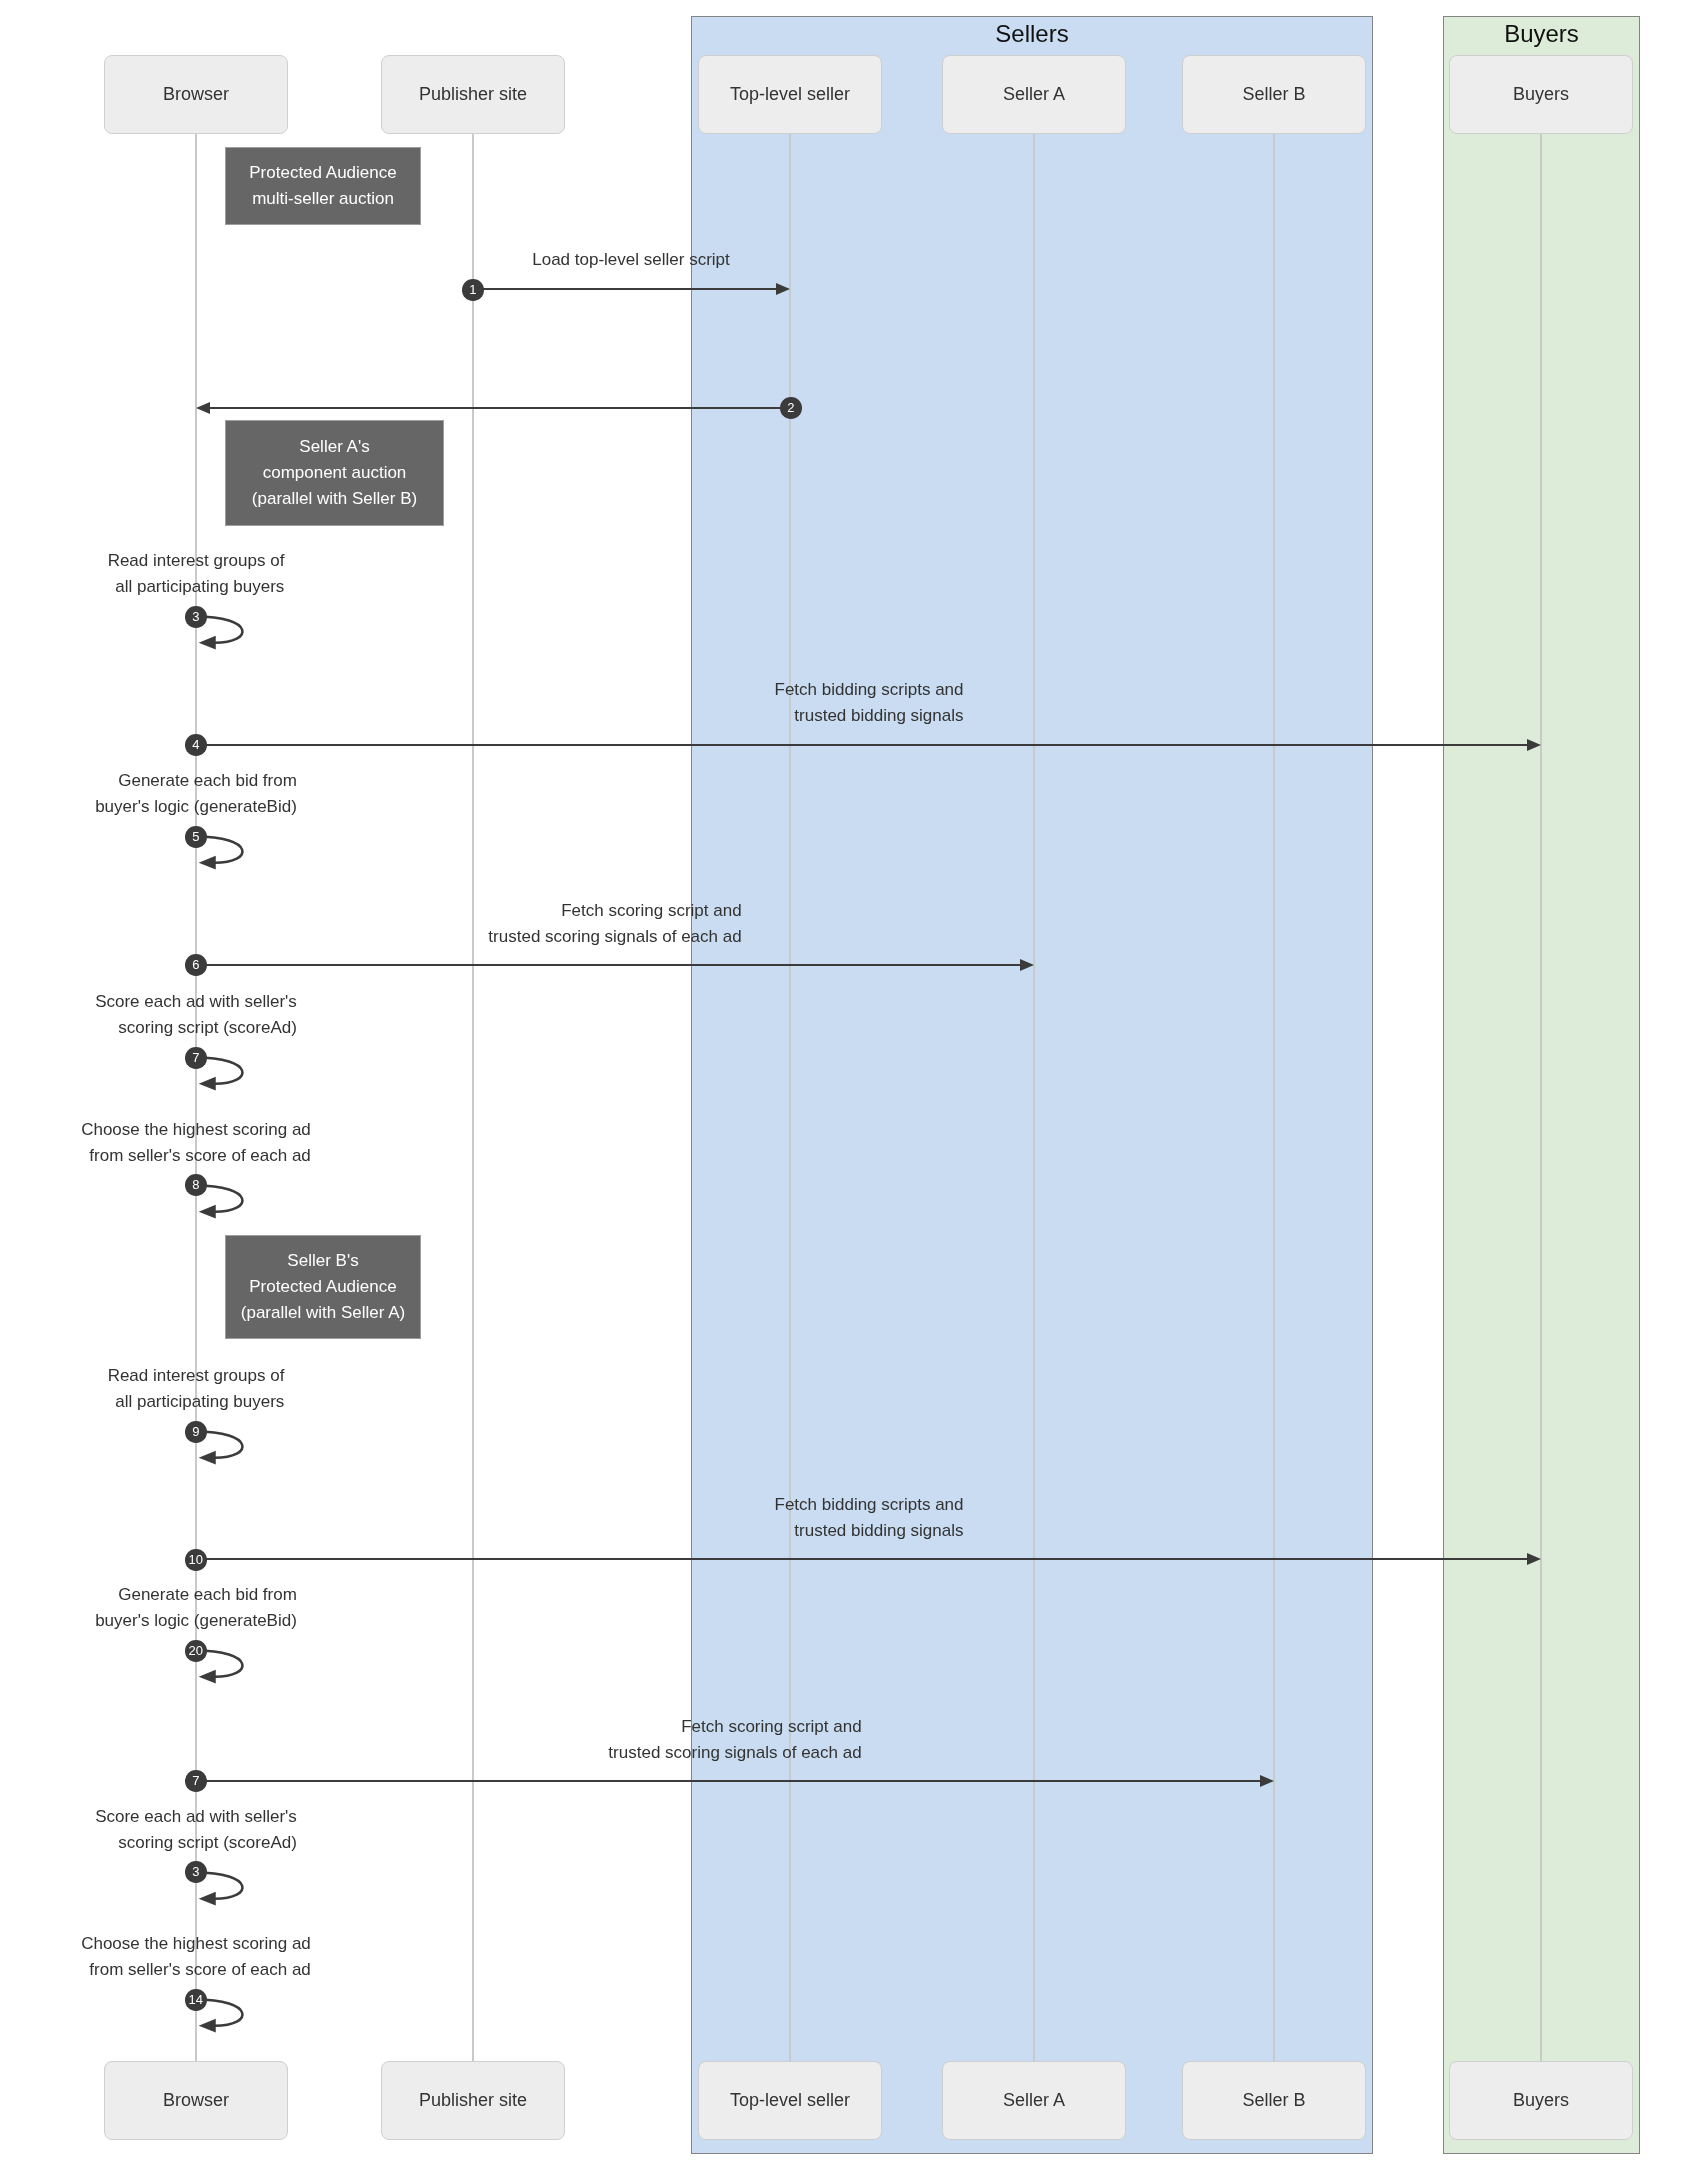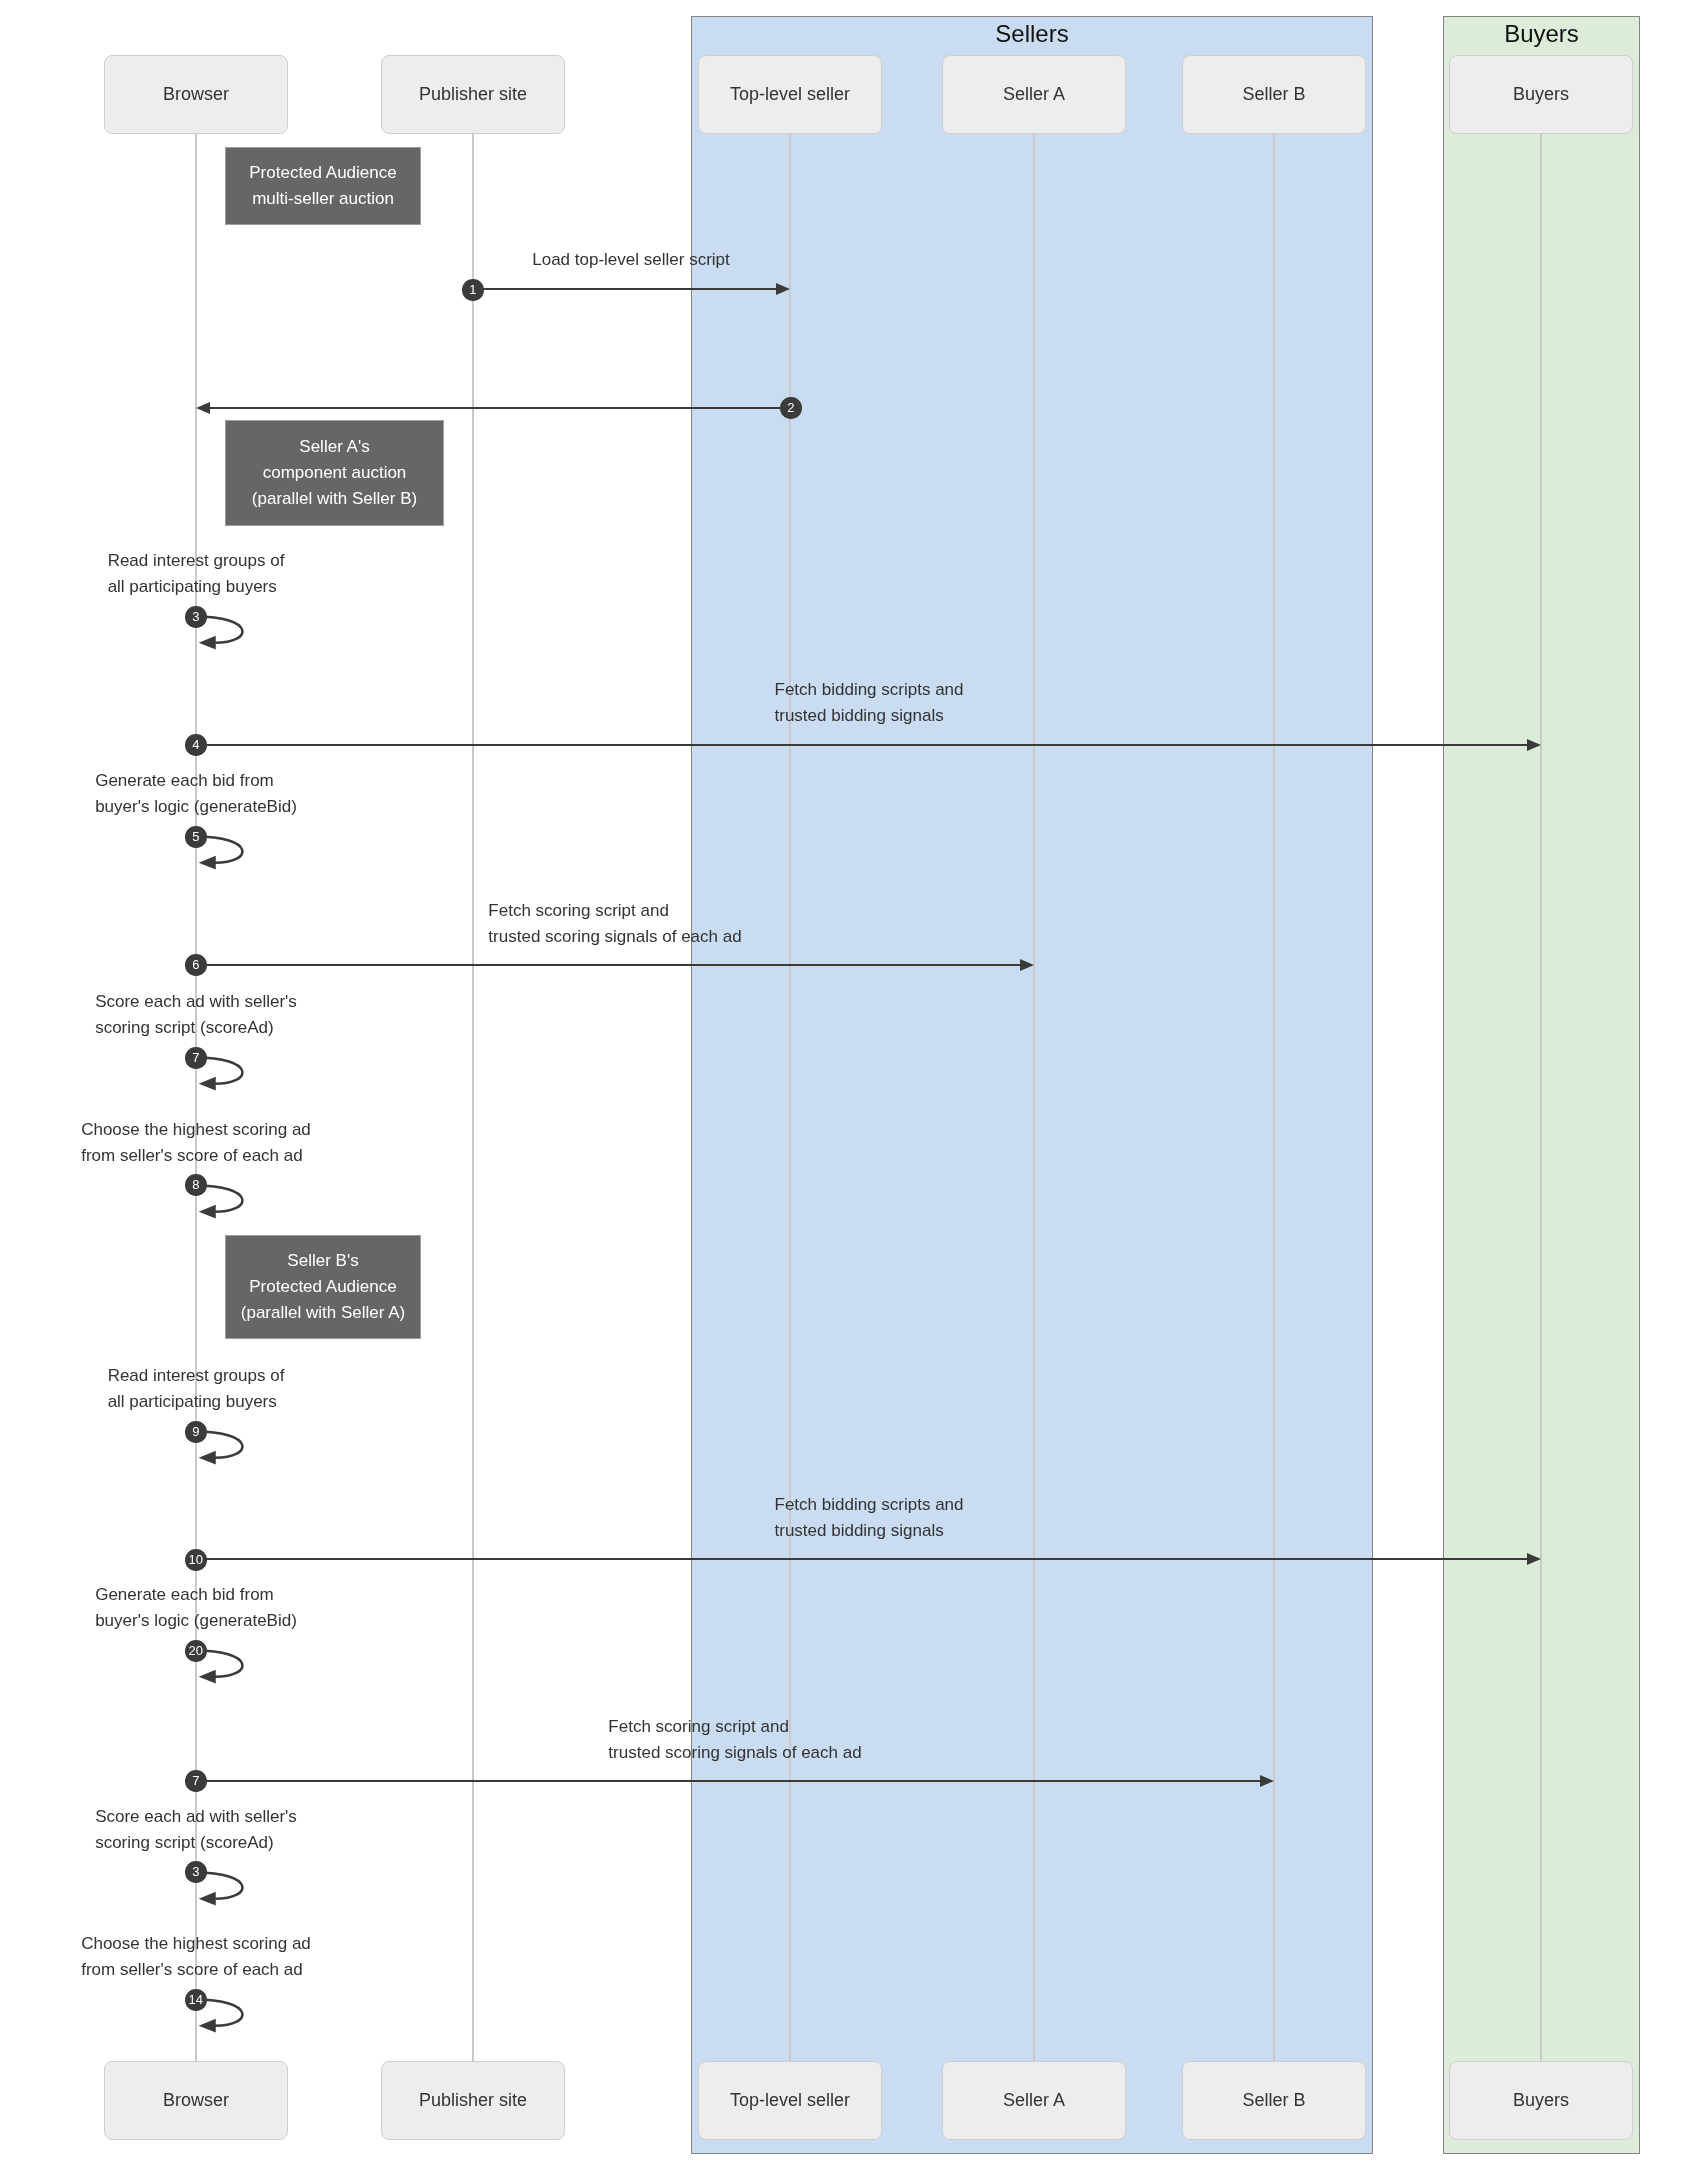--- a/index.html
+++ b/index.html
@@ -8,21 +8,21 @@
   .group{position:absolute;top:16px;height:2138px;border:1.1px solid #848484;box-sizing:border-box;}
   .group-label{position:absolute;top:20.4px;font-size:24px;color:#111;text-align:center;}
   .lifeline{position:absolute;top:134px;height:1928px;width:1.7px;background:#c9c9c9;}
   .pbox{position:absolute;width:184px;height:79px;background:#ededed;border:1.1px solid #cfcfcf;
         border-radius:8px;box-sizing:border-box;display:flex;align-items:center;justify-content:center;
         font-size:18px;color:#333;}
   .note{position:absolute;background:#666666;border:1.1px solid #9e9e9e;box-sizing:border-box;
         color:#fff;font-size:17px;line-height:26px;display:flex;align-items:center;justify-content:center;
         text-align:center;white-space:pre-line;z-index:3;}
   .msg{position:absolute;transform:translateX(-50%);font-size:17px;line-height:26px;color:#333;
-       text-align:left;white-space:pre-line;z-index:4;}
+       text-align:right;white-space:pre-line;z-index:4;}
   .arrow{position:absolute;height:12.4px;z-index:4;}
   .shaft{position:absolute;top:5.1px;height:2.3px;background:#3b3b3b;}
   .shaft.r{left:0;right:11.3px;} .shaft.l{left:11.3px;right:0;}
   .head-r{position:absolute;right:0;top:0;width:0;height:0;
           border-top:6.2px solid transparent;border-bottom:6.2px solid transparent;border-left:14.7px solid #3b3b3b;}
   .head-l{position:absolute;left:0;top:0;width:0;height:0;
           border-top:6.2px solid transparent;border-bottom:6.2px solid transparent;border-right:14.7px solid #3b3b3b;}
   .badge{position:absolute;width:21.5px;height:21.5px;border-radius:50%;background:#3b3b3b;color:#fff;
          display:flex;align-items:center;justify-content:center;font-size:13px;z-index:6;}
   .loop{position:absolute;z-index:5;}

